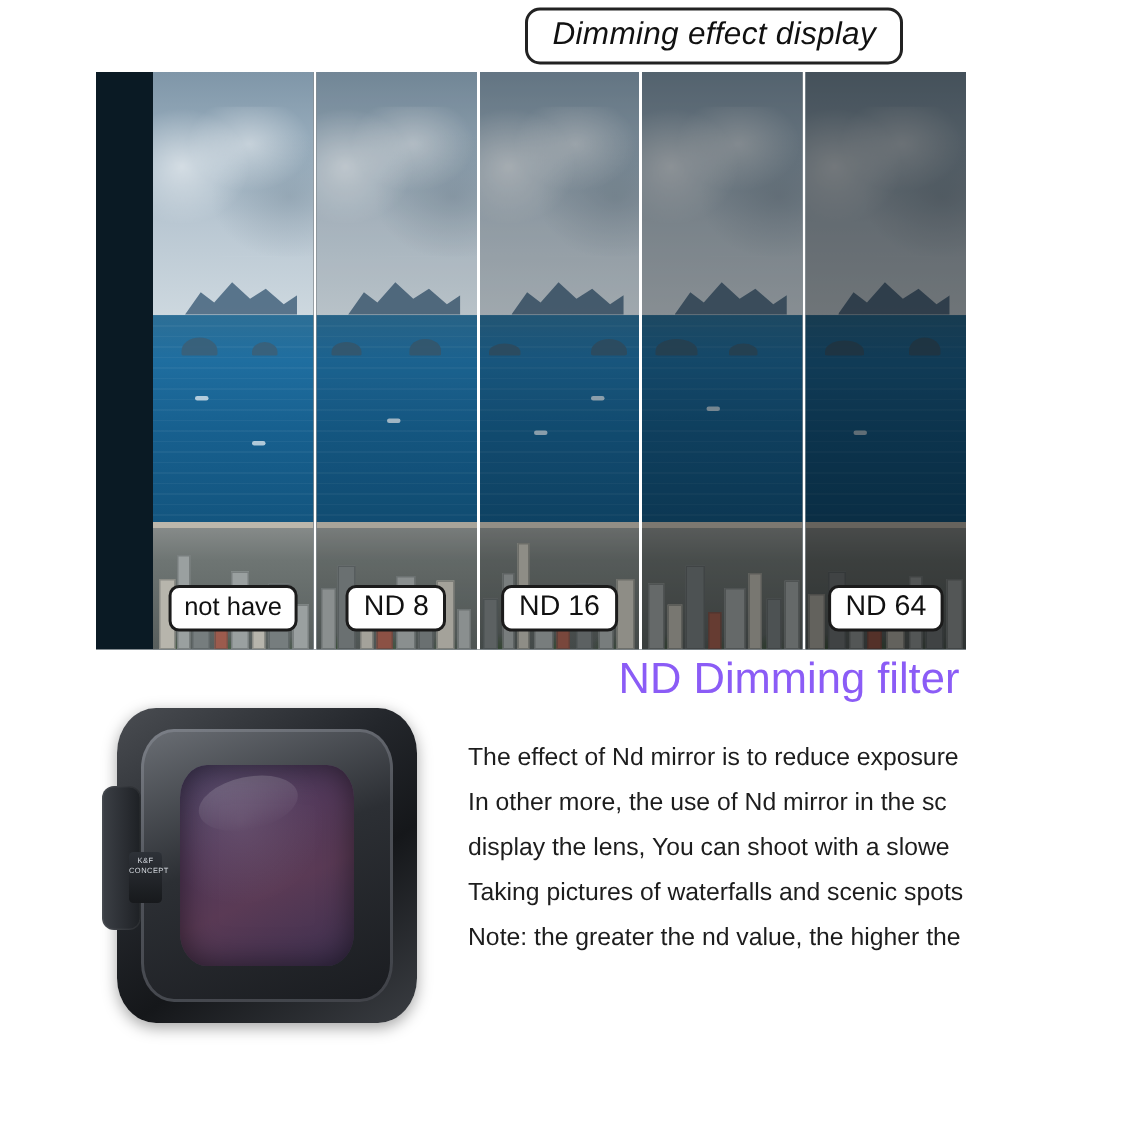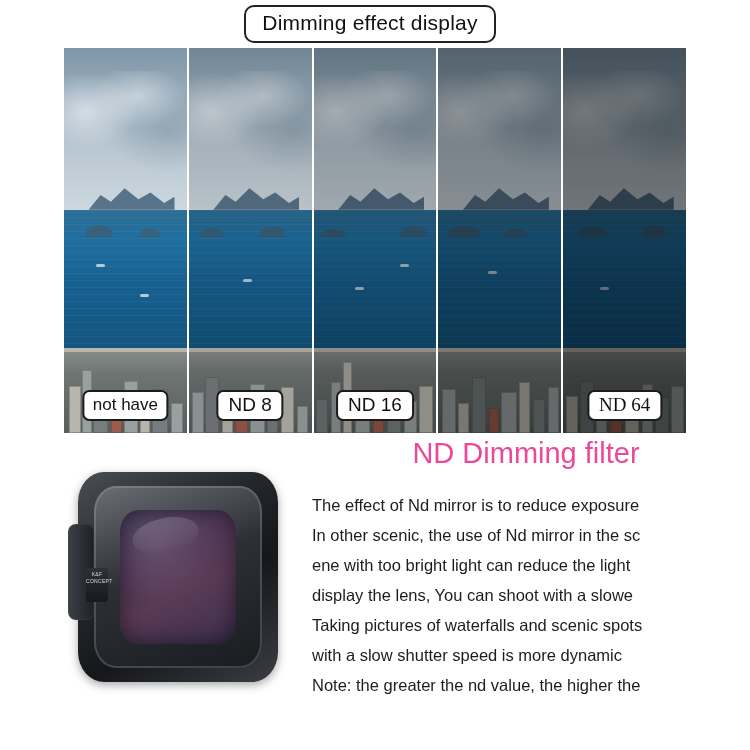--- a/index.html
+++ b/index.html
@@ -13,56 +13,58 @@
     font-family: "Liberation Sans", sans-serif;
     position: relative;
     overflow: hidden;
   }
 
   
   .header-wrap {
     position: absolute;
     top: 0;
     left: 0;
-    width: 740px;
+    width: 602px;
     height: 48px;
     display: flex;
     align-items: center;
-    justify-content: center;
+    justify-content: flex-end;
+    font-style: italic;
   }
   .header-badge {
     border: 2px solid #222;
     border-radius: 10px;
     background: #fff;
     padding: 4px 16px 6px 16px;
     font-size: 21px;
     color: #111;
     letter-spacing: 0.2px;
     line-height: 1.1;
     white-space: nowrap;
   }
 
   
   .strip {
     position: absolute;
     top: 48px;
     left: 64px;
-    width: 622px;
+    width: 542px;
     height: 385px;
     display: flex;
     overflow: hidden;
     background: #0a1a24;
+    padding-left: 38px;
   }
   .panel {
     position: relative;
     flex: 1 1 0;
     overflow: hidden;
     border-right: 2px solid #ffffff;
   }
-  .panel:last-child { border-right: none; font-family: Liberation Serif, serif; }
+  .panel:last-child { border-right: none; }
 
   
   .scene {
     position: absolute;
     inset: 0;
   }
   .sky {
     position: absolute;
     left: 0; right: 0; top: 0;
     height: 42%;
@@ -188,21 +190,21 @@
   }
   .chip.small { font-size: 17px; padding: 3px 8px 4px 8px; }
 
   
   .title {
     position: absolute;
     top: 438px;
     left: 316px;
     width: 420px;
     font-size: 29px;
-    color: #ec4899;
+    color: #8b5cf6;
     text-align: center;
     line-height: 1.1;
   }
 
   
   .copy {
     position: absolute;
     top: 488px;
     left: 308px;
     width: 398px;
@@ -436,19 +438,17 @@
       <div class="filter-glass">
         <div class="filter-sheen"></div>
       </div>
     </div>
     <div class="filter-brand">K&amp;F CONCEPT</div>
   </div>
 </div>
 
 <div class="copy">
   <p>The effect of Nd mirror is to reduce exposure</p>
-  <p>In other scenic, the use of Nd mirror in the sc</p>
-  <p>ene with too bright light can reduce the light</p>
+  <p>In other more, the use of Nd mirror in the sc</p>
   <p>display the lens, You can shoot with a slowe</p>
   <p>Taking pictures of waterfalls and scenic spots</p>
-  <p>with a  slow shutter speed is more dynamic</p>
   <p>Note: the greater the nd value, the higher the</p>
 </div>
 
 </body></html>

